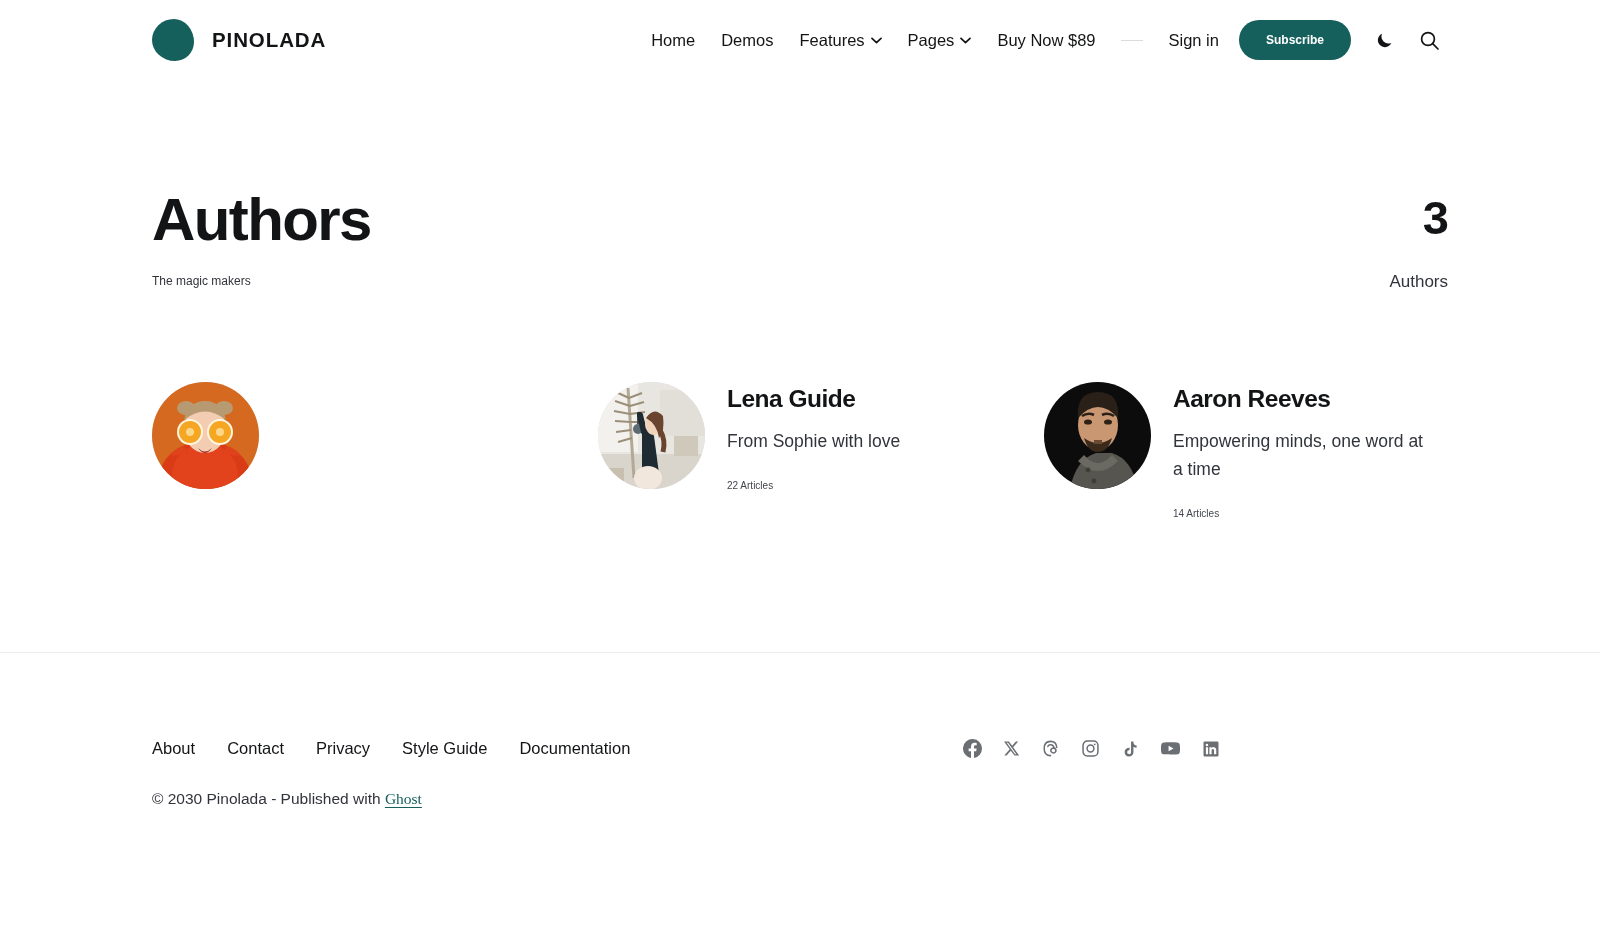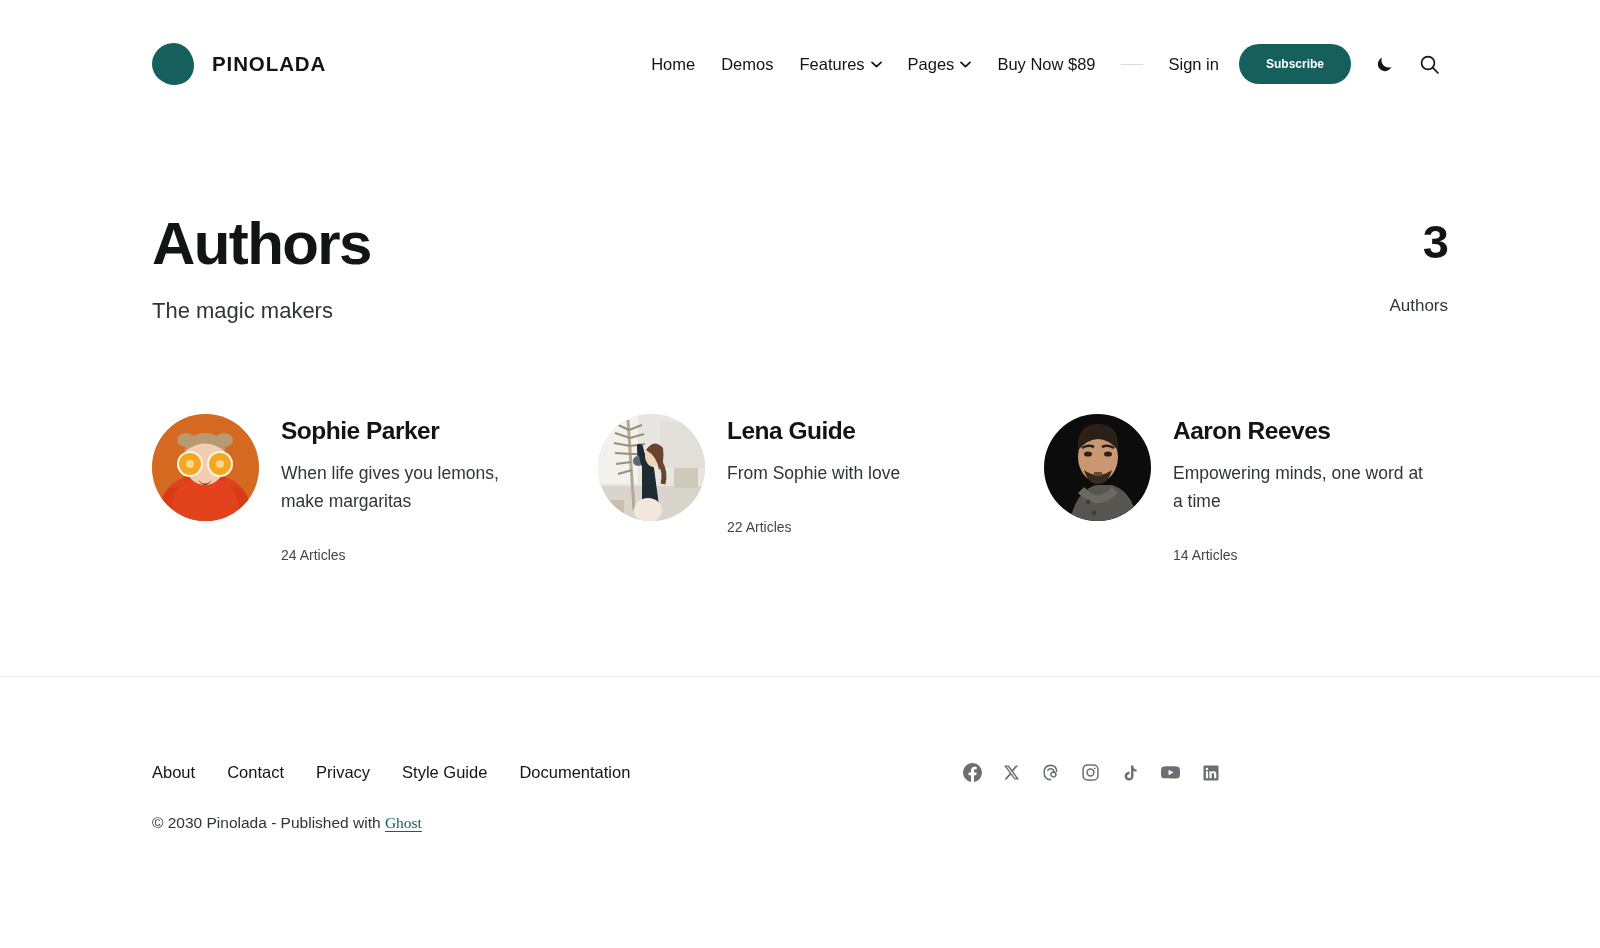--- a/index.html
+++ b/index.html
@@ -15,21 +15,20 @@
 
   .page { width: 1600px; height: 948px; position: relative; }
 
   
   .site-header {
     height: 80px;
     padding: 0 152px;
     display: flex;
     align-items: center;
     justify-content: space-between;
-    margin-top: 24px;
   }
 
   .brand { display: flex; align-items: center; gap: 18px; text-decoration: none; }
 
   .brand-mark {
     width: 42px; height: 42px;
     background: #15605c;
     border-radius: 52% 48% 45% 55% / 50% 55% 45% 50%;
     flex: none;
   }
@@ -120,21 +119,21 @@
   .page-title {
     font-size: 60px;
     font-weight: 800;
     letter-spacing: -1.6px;
     line-height: 1.06;
     color: #131416;
   }
 
   .page-sub {
     margin-top: 22px;
-    font-size: 22px;
+    font-size: 12px;
     font-weight: 400;
     color: #31343a;
   }
 
   .count-block { text-align: right; padding-top: 4px; }
   .count-num {
     font-size: 47px;
     font-weight: 800;
     letter-spacing: -1px;
     line-height: 1.1;
@@ -181,22 +180,22 @@
 
   .author-bio {
     margin-top: 14px;
     font-size: 17.5px;
     line-height: 1.6;
     color: #31343a;
     max-width: 255px;
   }
 
   .author-count {
-    margin-top: 32px;
-    font-size: 14px;
+    margin-top: 25px;
+    font-size: 10px;
     color: #42464c;
   }
 
   
   .footer-divider {
     position: absolute;
     top: 652px; left: 0;
     width: 1600px; height: 1px;
     background: #ececee;
   }
@@ -333,25 +332,20 @@
           <circle cx="38" cy="50" r="13" fill="#fff6e0"></circle>
           <circle cx="38" cy="50" r="11" fill="#f5a623"></circle>
           <circle cx="38" cy="50" r="4" fill="#fdd88a"></circle>
           <circle cx="68" cy="50" r="13" fill="#fff6e0"></circle>
           <circle cx="68" cy="50" r="11" fill="#f5a623"></circle>
           <circle cx="68" cy="50" r="4" fill="#fdd88a"></circle>
           <path d="M46 66q7 7 14 0q-7 10-14 0z" fill="#a3332a"></path>
           <path d="M18 74q6-8 14-10l5 8z" fill="#e0421c"></path>
           <path d="M89 74q-6-8-14-10l-5 8z" fill="#e0421c"></path>
         </svg>
-      </div>
-      <div class="author-info">
-        <h2 class="author-name">Sophie Parker</h2>
-        <p class="author-bio">When life gives you lemons, make margaritas</p>
-        <p class="author-count">24 Articles</p>
       </div>
     </article>
 
     <article class="author-card">
       <div class="avatar">
         <svg viewBox="0 0 107 107">
           <rect width="107" height="107" fill="#e8e6e1"></rect>
           <rect x="0" y="0" width="40" height="70" fill="#f2f1ee"></rect>
           <rect x="62" y="8" width="45" height="46" fill="#e2dfd8"></rect>
           <rect x="0" y="72" width="107" height="35" fill="#d9d5cc"></rect>

